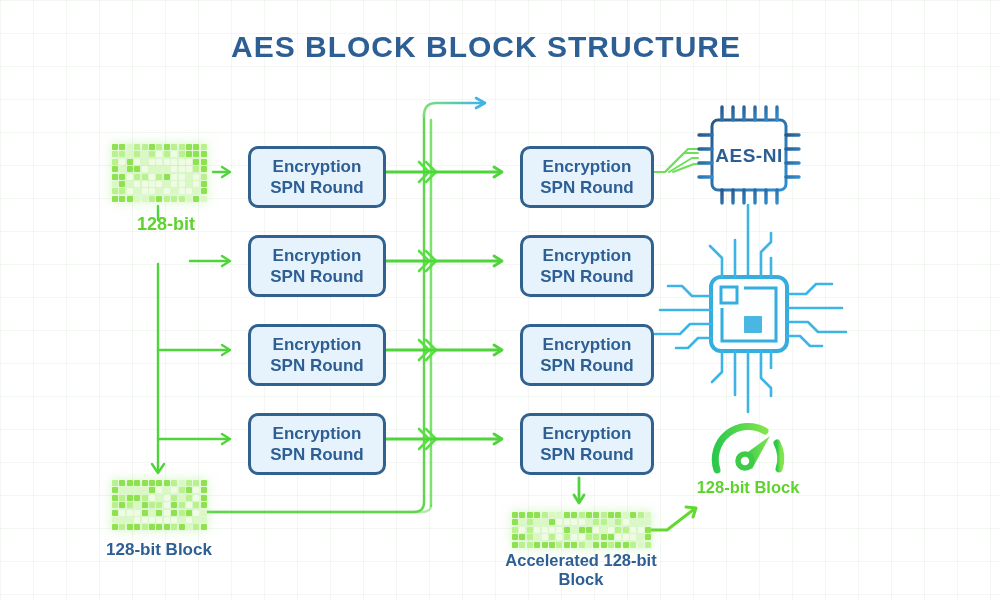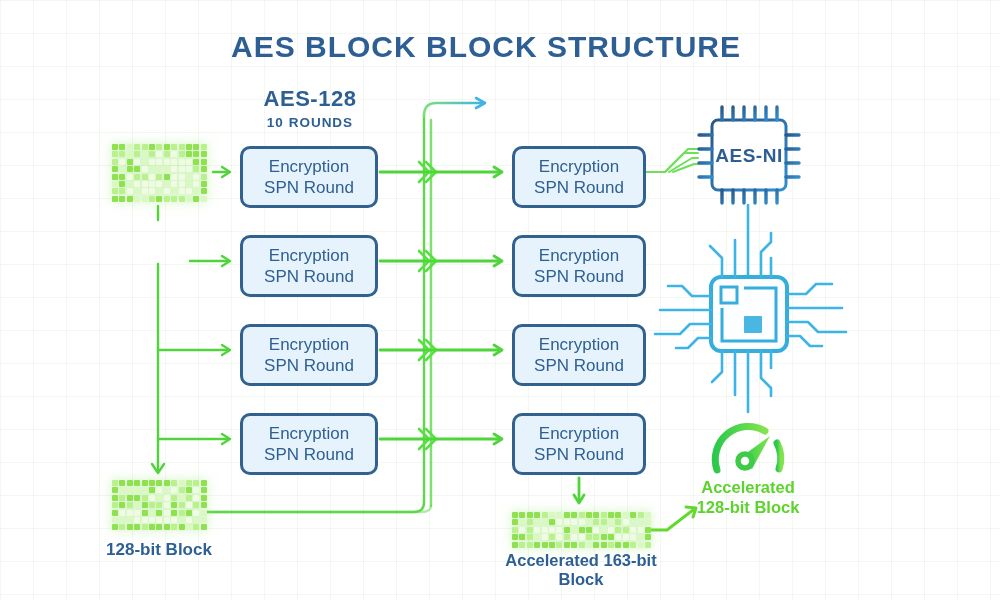--- a/index.html
+++ b/index.html
@@ -22,21 +22,21 @@
   }
   .col-header{width:140px;text-align:center;color:var(--navy);z-index:4;}
   .col-header .name{font-size:22px;font-weight:700;letter-spacing:0.5px;}
   .col-header .rounds{font-size:13.5px;font-weight:700;letter-spacing:1px;margin-top:3px;}
   #hdr-left{left:240px;top:86px;}
   #hdr-right{left:510px;top:86px;}
   .round-box{
     position:absolute;width:138px;height:62px;box-sizing:border-box;
     border:3px solid var(--box-border);border-radius:10px;background:var(--box-fill);
     display:flex;flex-direction:column;align-items:center;justify-content:center;
-    color:var(--navy);font-size:17px;font-weight:400;line-height:21px;z-index:3;
+    color:var(--navy);font-size:17px;font-weight:700;line-height:21px;z-index:3;margin-left:8px;
   }
   .col-right-box{left:512px;width:134px;}
   .col-left-box{left:240px;}
   .row-0{top:146px}.row-1{top:235px}.row-2{top:324px}.row-3{top:413px}
   .pixel-block{
     position:absolute;display:grid;gap:1.4px;z-index:2;
     filter:drop-shadow(0 0 6px rgba(150,230,110,0.55));
   }
   .pixel-block .cell{width:6px;height:6px;border-radius:1px;}
   #pxA{left:112px;top:144px;grid-template-columns:repeat(13,6px);}
@@ -186,332 +186,328 @@
     <g>
       <path d="M717,470 A33,33 0 0 1 765,431" fill="none" stroke="url(#gradSpeed)" stroke-width="7" stroke-linecap="round"></path>
       <path d="M777,443 A33,33 0 0 1 779,469" fill="none" stroke="url(#gradSpeed)" stroke-width="7" stroke-linecap="round"></path>
       <polygon points="770,436 741,457 752,469" fill="url(#gradSpeed)"></polygon>
       <circle cx="745" cy="461" r="7" fill="#ffffff" stroke="#3ecb48" stroke-width="5.5"></circle>
     </g>
   </svg>
 
   <div id="title" class="abs">AES BLOCK BLOCK STRUCTURE</div>
 
-  <div id="hdr-left" class="abs col-header">
-    <div class="name">AES-128</div>
-    <div class="rounds">10 ROUNDS</div>
+
+
+  <div id="pxA" class="pixel-block">
+      <div class="cell" style="background: rgb(143, 226, 79);"></div>
+      <div class="cell" style="background: rgb(143, 226, 79);"></div>
+      <div class="cell" style="background: rgb(217, 248, 194);"></div>
+      <div class="cell" style="background: rgb(185, 241, 141);"></div>
+      <div class="cell" style="background: rgb(185, 241, 141);"></div>
+      <div class="cell" style="background: rgb(143, 226, 79);"></div>
+      <div class="cell" style="background: rgb(185, 241, 141);"></div>
+      <div class="cell" style="background: rgb(143, 226, 79);"></div>
+      <div class="cell" style="background: rgb(185, 241, 141);"></div>
+      <div class="cell" style="background: rgb(185, 241, 141);"></div>
+      <div class="cell" style="background: rgb(143, 226, 79);"></div>
+      <div class="cell" style="background: rgb(143, 226, 79);"></div>
+      <div class="cell" style="background: rgb(185, 241, 141);"></div>
+      <div class="cell" style="background: rgb(185, 241, 141);"></div>
+      <div class="cell" style="background: rgb(185, 241, 141);"></div>
+      <div class="cell" style="background: rgb(217, 248, 194);"></div>
+      <div class="cell" style="background: rgb(185, 241, 141);"></div>
+      <div class="cell" style="background: rgb(217, 248, 194);"></div>
+      <div class="cell" style="background: rgb(185, 241, 141);"></div>
+      <div class="cell" style="background: rgb(239, 251, 227);"></div>
+      <div class="cell" style="background: rgb(185, 241, 141);"></div>
+      <div class="cell" style="background: rgb(239, 251, 227);"></div>
+      <div class="cell" style="background: rgb(185, 241, 141);"></div>
+      <div class="cell" style="background: rgb(143, 226, 79);"></div>
+      <div class="cell" style="background: rgb(143, 226, 79);"></div>
+      <div class="cell" style="background: rgb(143, 226, 79);"></div>
+      <div class="cell" style="background: rgb(185, 241, 141);"></div>
+      <div class="cell" style="background: rgb(239, 251, 227);"></div>
+      <div class="cell" style="background: rgb(143, 226, 79);"></div>
+      <div class="cell" style="background: rgb(239, 251, 227);"></div>
+      <div class="cell" style="background: rgb(217, 248, 194);"></div>
+      <div class="cell" style="background: rgb(239, 251, 227);"></div>
+      <div class="cell" style="background: rgb(239, 251, 227);"></div>
+      <div class="cell" style="background: rgb(239, 251, 227);"></div>
+      <div class="cell" style="background: rgb(239, 251, 227);"></div>
+      <div class="cell" style="background: rgb(239, 251, 227);"></div>
+      <div class="cell" style="background: rgb(239, 251, 227);"></div>
+      <div class="cell" style="background: rgb(143, 226, 79);"></div>
+      <div class="cell" style="background: rgb(143, 226, 79);"></div>
+      <div class="cell" style="background: rgb(143, 226, 79);"></div>
+      <div class="cell" style="background: rgb(217, 248, 194);"></div>
+      <div class="cell" style="background: rgb(143, 226, 79);"></div>
+      <div class="cell" style="background: rgb(143, 226, 79);"></div>
+      <div class="cell" style="background: rgb(239, 251, 227);"></div>
+      <div class="cell" style="background: rgb(217, 248, 194);"></div>
+      <div class="cell" style="background: rgb(217, 248, 194);"></div>
+      <div class="cell" style="background: rgb(217, 248, 194);"></div>
+      <div class="cell" style="background: rgb(239, 251, 227);"></div>
+      <div class="cell" style="background: rgb(239, 251, 227);"></div>
+      <div class="cell" style="background: rgb(239, 251, 227);"></div>
+      <div class="cell" style="background: rgb(185, 241, 141);"></div>
+      <div class="cell" style="background: rgb(143, 226, 79);"></div>
+      <div class="cell" style="background: rgb(143, 226, 79);"></div>
+      <div class="cell" style="background: rgb(143, 226, 79);"></div>
+      <div class="cell" style="background: rgb(239, 251, 227);"></div>
+      <div class="cell" style="background: rgb(185, 241, 141);"></div>
+      <div class="cell" style="background: rgb(185, 241, 141);"></div>
+      <div class="cell" style="background: rgb(239, 251, 227);"></div>
+      <div class="cell" style="background: rgb(185, 241, 141);"></div>
+      <div class="cell" style="background: rgb(143, 226, 79);"></div>
+      <div class="cell" style="background: rgb(239, 251, 227);"></div>
+      <div class="cell" style="background: rgb(239, 251, 227);"></div>
+      <div class="cell" style="background: rgb(217, 248, 194);"></div>
+      <div class="cell" style="background: rgb(239, 251, 227);"></div>
+      <div class="cell" style="background: rgb(185, 241, 141);"></div>
+      <div class="cell" style="background: rgb(217, 248, 194);"></div>
+      <div class="cell" style="background: rgb(143, 226, 79);"></div>
+      <div class="cell" style="background: rgb(217, 248, 194);"></div>
+      <div class="cell" style="background: rgb(239, 251, 227);"></div>
+      <div class="cell" style="background: rgb(239, 251, 227);"></div>
+      <div class="cell" style="background: rgb(239, 251, 227);"></div>
+      <div class="cell" style="background: rgb(239, 251, 227);"></div>
+      <div class="cell" style="background: rgb(217, 248, 194);"></div>
+      <div class="cell" style="background: rgb(239, 251, 227);"></div>
+      <div class="cell" style="background: rgb(239, 251, 227);"></div>
+      <div class="cell" style="background: rgb(217, 248, 194);"></div>
+      <div class="cell" style="background: rgb(239, 251, 227);"></div>
+      <div class="cell" style="background: rgb(143, 226, 79);"></div>
+      <div class="cell" style="background: rgb(185, 241, 141);"></div>
+      <div class="cell" style="background: rgb(185, 241, 141);"></div>
+      <div class="cell" style="background: rgb(239, 251, 227);"></div>
+      <div class="cell" style="background: rgb(217, 248, 194);"></div>
+      <div class="cell" style="background: rgb(239, 251, 227);"></div>
+      <div class="cell" style="background: rgb(239, 251, 227);"></div>
+      <div class="cell" style="background: rgb(217, 248, 194);"></div>
+      <div class="cell" style="background: rgb(239, 251, 227);"></div>
+      <div class="cell" style="background: rgb(217, 248, 194);"></div>
+      <div class="cell" style="background: rgb(239, 251, 227);"></div>
+      <div class="cell" style="background: rgb(239, 251, 227);"></div>
+      <div class="cell" style="background: rgb(217, 248, 194);"></div>
+      <div class="cell" style="background: rgb(143, 226, 79);"></div>
+      <div class="cell" style="background: rgb(143, 226, 79);"></div>
+      <div class="cell" style="background: rgb(143, 226, 79);"></div>
+      <div class="cell" style="background: rgb(143, 226, 79);"></div>
+      <div class="cell" style="background: rgb(217, 248, 194);"></div>
+      <div class="cell" style="background: rgb(217, 248, 194);"></div>
+      <div class="cell" style="background: rgb(185, 241, 141);"></div>
+      <div class="cell" style="background: rgb(143, 226, 79);"></div>
+      <div class="cell" style="background: rgb(185, 241, 141);"></div>
+      <div class="cell" style="background: rgb(185, 241, 141);"></div>
+      <div class="cell" style="background: rgb(185, 241, 141);"></div>
+      <div class="cell" style="background: rgb(217, 248, 194);"></div>
+      <div class="cell" style="background: rgb(143, 226, 79);"></div>
+      <div class="cell" style="background: rgb(217, 248, 194);"></div>
+    </div>
+  <div id="pxB" class="pixel-block">
+      <div class="cell" style="background: rgb(185, 241, 141);"></div>
+      <div class="cell" style="background: rgb(143, 226, 79);"></div>
+      <div class="cell" style="background: rgb(143, 226, 79);"></div>
+      <div class="cell" style="background: rgb(143, 226, 79);"></div>
+      <div class="cell" style="background: rgb(143, 226, 79);"></div>
+      <div class="cell" style="background: rgb(143, 226, 79);"></div>
+      <div class="cell" style="background: rgb(143, 226, 79);"></div>
+      <div class="cell" style="background: rgb(143, 226, 79);"></div>
+      <div class="cell" style="background: rgb(185, 241, 141);"></div>
+      <div class="cell" style="background: rgb(217, 248, 194);"></div>
+      <div class="cell" style="background: rgb(185, 241, 141);"></div>
+      <div class="cell" style="background: rgb(185, 241, 141);"></div>
+      <div class="cell" style="background: rgb(143, 226, 79);"></div>
+      <div class="cell" style="background: rgb(143, 226, 79);"></div>
+      <div class="cell" style="background: rgb(217, 248, 194);"></div>
+      <div class="cell" style="background: rgb(217, 248, 194);"></div>
+      <div class="cell" style="background: rgb(217, 248, 194);"></div>
+      <div class="cell" style="background: rgb(217, 248, 194);"></div>
+      <div class="cell" style="background: rgb(143, 226, 79);"></div>
+      <div class="cell" style="background: rgb(239, 251, 227);"></div>
+      <div class="cell" style="background: rgb(217, 248, 194);"></div>
+      <div class="cell" style="background: rgb(239, 251, 227);"></div>
+      <div class="cell" style="background: rgb(185, 241, 141);"></div>
+      <div class="cell" style="background: rgb(143, 226, 79);"></div>
+      <div class="cell" style="background: rgb(239, 251, 227);"></div>
+      <div class="cell" style="background: rgb(143, 226, 79);"></div>
+      <div class="cell" style="background: rgb(143, 226, 79);"></div>
+      <div class="cell" style="background: rgb(185, 241, 141);"></div>
+      <div class="cell" style="background: rgb(143, 226, 79);"></div>
+      <div class="cell" style="background: rgb(143, 226, 79);"></div>
+      <div class="cell" style="background: rgb(185, 241, 141);"></div>
+      <div class="cell" style="background: rgb(239, 251, 227);"></div>
+      <div class="cell" style="background: rgb(217, 248, 194);"></div>
+      <div class="cell" style="background: rgb(239, 251, 227);"></div>
+      <div class="cell" style="background: rgb(185, 241, 141);"></div>
+      <div class="cell" style="background: rgb(217, 248, 194);"></div>
+      <div class="cell" style="background: rgb(185, 241, 141);"></div>
+      <div class="cell" style="background: rgb(239, 251, 227);"></div>
+      <div class="cell" style="background: rgb(143, 226, 79);"></div>
+      <div class="cell" style="background: rgb(185, 241, 141);"></div>
+      <div class="cell" style="background: rgb(143, 226, 79);"></div>
+      <div class="cell" style="background: rgb(185, 241, 141);"></div>
+      <div class="cell" style="background: rgb(217, 248, 194);"></div>
+      <div class="cell" style="background: rgb(143, 226, 79);"></div>
+      <div class="cell" style="background: rgb(185, 241, 141);"></div>
+      <div class="cell" style="background: rgb(185, 241, 141);"></div>
+      <div class="cell" style="background: rgb(239, 251, 227);"></div>
+      <div class="cell" style="background: rgb(143, 226, 79);"></div>
+      <div class="cell" style="background: rgb(185, 241, 141);"></div>
+      <div class="cell" style="background: rgb(239, 251, 227);"></div>
+      <div class="cell" style="background: rgb(185, 241, 141);"></div>
+      <div class="cell" style="background: rgb(143, 226, 79);"></div>
+      <div class="cell" style="background: rgb(143, 226, 79);"></div>
+      <div class="cell" style="background: rgb(239, 251, 227);"></div>
+      <div class="cell" style="background: rgb(239, 251, 227);"></div>
+      <div class="cell" style="background: rgb(239, 251, 227);"></div>
+      <div class="cell" style="background: rgb(143, 226, 79);"></div>
+      <div class="cell" style="background: rgb(217, 248, 194);"></div>
+      <div class="cell" style="background: rgb(143, 226, 79);"></div>
+      <div class="cell" style="background: rgb(239, 251, 227);"></div>
+      <div class="cell" style="background: rgb(143, 226, 79);"></div>
+      <div class="cell" style="background: rgb(185, 241, 141);"></div>
+      <div class="cell" style="background: rgb(143, 226, 79);"></div>
+      <div class="cell" style="background: rgb(239, 251, 227);"></div>
+      <div class="cell" style="background: rgb(217, 248, 194);"></div>
+      <div class="cell" style="background: rgb(217, 248, 194);"></div>
+      <div class="cell" style="background: rgb(217, 248, 194);"></div>
+      <div class="cell" style="background: rgb(217, 248, 194);"></div>
+      <div class="cell" style="background: rgb(239, 251, 227);"></div>
+      <div class="cell" style="background: rgb(239, 251, 227);"></div>
+      <div class="cell" style="background: rgb(239, 251, 227);"></div>
+      <div class="cell" style="background: rgb(239, 251, 227);"></div>
+      <div class="cell" style="background: rgb(239, 251, 227);"></div>
+      <div class="cell" style="background: rgb(239, 251, 227);"></div>
+      <div class="cell" style="background: rgb(217, 248, 194);"></div>
+      <div class="cell" style="background: rgb(239, 251, 227);"></div>
+      <div class="cell" style="background: rgb(217, 248, 194);"></div>
+      <div class="cell" style="background: rgb(217, 248, 194);"></div>
+      <div class="cell" style="background: rgb(143, 226, 79);"></div>
+      <div class="cell" style="background: rgb(185, 241, 141);"></div>
+      <div class="cell" style="background: rgb(143, 226, 79);"></div>
+      <div class="cell" style="background: rgb(143, 226, 79);"></div>
+      <div class="cell" style="background: rgb(185, 241, 141);"></div>
+      <div class="cell" style="background: rgb(143, 226, 79);"></div>
+      <div class="cell" style="background: rgb(143, 226, 79);"></div>
+      <div class="cell" style="background: rgb(143, 226, 79);"></div>
+      <div class="cell" style="background: rgb(185, 241, 141);"></div>
+      <div class="cell" style="background: rgb(143, 226, 79);"></div>
+      <div class="cell" style="background: rgb(217, 248, 194);"></div>
+      <div class="cell" style="background: rgb(185, 241, 141);"></div>
+      <div class="cell" style="background: rgb(143, 226, 79);"></div>
+    </div>
+  <div id="pxC" class="pixel-block">
+      <div class="cell" style="background: rgb(143, 226, 79);"></div>
+      <div class="cell" style="background: rgb(143, 226, 79);"></div>
+      <div class="cell" style="background: rgb(143, 226, 79);"></div>
+      <div class="cell" style="background: rgb(143, 226, 79);"></div>
+      <div class="cell" style="background: rgb(185, 241, 141);"></div>
+      <div class="cell" style="background: rgb(217, 248, 194);"></div>
+      <div class="cell" style="background: rgb(217, 248, 194);"></div>
+      <div class="cell" style="background: rgb(143, 226, 79);"></div>
+      <div class="cell" style="background: rgb(143, 226, 79);"></div>
+      <div class="cell" style="background: rgb(185, 241, 141);"></div>
+      <div class="cell" style="background: rgb(143, 226, 79);"></div>
+      <div class="cell" style="background: rgb(143, 226, 79);"></div>
+      <div class="cell" style="background: rgb(185, 241, 141);"></div>
+      <div class="cell" style="background: rgb(143, 226, 79);"></div>
+      <div class="cell" style="background: rgb(143, 226, 79);"></div>
+      <div class="cell" style="background: rgb(217, 248, 194);"></div>
+      <div class="cell" style="background: rgb(143, 226, 79);"></div>
+      <div class="cell" style="background: rgb(185, 241, 141);"></div>
+      <div class="cell" style="background: rgb(217, 248, 194);"></div>
+      <div class="cell" style="background: rgb(143, 226, 79);"></div>
+      <div class="cell" style="background: rgb(217, 248, 194);"></div>
+      <div class="cell" style="background: rgb(185, 241, 141);"></div>
+      <div class="cell" style="background: rgb(217, 248, 194);"></div>
+      <div class="cell" style="background: rgb(217, 248, 194);"></div>
+      <div class="cell" style="background: rgb(143, 226, 79);"></div>
+      <div class="cell" style="background: rgb(239, 251, 227);"></div>
+      <div class="cell" style="background: rgb(239, 251, 227);"></div>
+      <div class="cell" style="background: rgb(239, 251, 227);"></div>
+      <div class="cell" style="background: rgb(239, 251, 227);"></div>
+      <div class="cell" style="background: rgb(217, 248, 194);"></div>
+      <div class="cell" style="background: rgb(185, 241, 141);"></div>
+      <div class="cell" style="background: rgb(185, 241, 141);"></div>
+      <div class="cell" style="background: rgb(217, 248, 194);"></div>
+      <div class="cell" style="background: rgb(185, 241, 141);"></div>
+      <div class="cell" style="background: rgb(239, 251, 227);"></div>
+      <div class="cell" style="background: rgb(217, 248, 194);"></div>
+      <div class="cell" style="background: rgb(217, 248, 194);"></div>
+      <div class="cell" style="background: rgb(217, 248, 194);"></div>
+      <div class="cell" style="background: rgb(185, 241, 141);"></div>
+      <div class="cell" style="background: rgb(239, 251, 227);"></div>
+      <div class="cell" style="background: rgb(185, 241, 141);"></div>
+      <div class="cell" style="background: rgb(239, 251, 227);"></div>
+      <div class="cell" style="background: rgb(239, 251, 227);"></div>
+      <div class="cell" style="background: rgb(239, 251, 227);"></div>
+      <div class="cell" style="background: rgb(239, 251, 227);"></div>
+      <div class="cell" style="background: rgb(143, 226, 79);"></div>
+      <div class="cell" style="background: rgb(217, 248, 194);"></div>
+      <div class="cell" style="background: rgb(143, 226, 79);"></div>
+      <div class="cell" style="background: rgb(143, 226, 79);"></div>
+      <div class="cell" style="background: rgb(239, 251, 227);"></div>
+      <div class="cell" style="background: rgb(217, 248, 194);"></div>
+      <div class="cell" style="background: rgb(239, 251, 227);"></div>
+      <div class="cell" style="background: rgb(185, 241, 141);"></div>
+      <div class="cell" style="background: rgb(185, 241, 141);"></div>
+      <div class="cell" style="background: rgb(239, 251, 227);"></div>
+      <div class="cell" style="background: rgb(239, 251, 227);"></div>
+      <div class="cell" style="background: rgb(143, 226, 79);"></div>
+      <div class="cell" style="background: rgb(143, 226, 79);"></div>
+      <div class="cell" style="background: rgb(143, 226, 79);"></div>
+      <div class="cell" style="background: rgb(185, 241, 141);"></div>
+      <div class="cell" style="background: rgb(217, 248, 194);"></div>
+      <div class="cell" style="background: rgb(239, 251, 227);"></div>
+      <div class="cell" style="background: rgb(185, 241, 141);"></div>
+      <div class="cell" style="background: rgb(239, 251, 227);"></div>
+      <div class="cell" style="background: rgb(185, 241, 141);"></div>
+      <div class="cell" style="background: rgb(239, 251, 227);"></div>
+      <div class="cell" style="background: rgb(239, 251, 227);"></div>
+      <div class="cell" style="background: rgb(185, 241, 141);"></div>
+      <div class="cell" style="background: rgb(185, 241, 141);"></div>
+      <div class="cell" style="background: rgb(143, 226, 79);"></div>
+      <div class="cell" style="background: rgb(143, 226, 79);"></div>
+      <div class="cell" style="background: rgb(239, 251, 227);"></div>
+      <div class="cell" style="background: rgb(239, 251, 227);"></div>
+      <div class="cell" style="background: rgb(239, 251, 227);"></div>
+      <div class="cell" style="background: rgb(217, 248, 194);"></div>
+      <div class="cell" style="background: rgb(143, 226, 79);"></div>
+      <div class="cell" style="background: rgb(143, 226, 79);"></div>
+      <div class="cell" style="background: rgb(185, 241, 141);"></div>
+      <div class="cell" style="background: rgb(185, 241, 141);"></div>
+      <div class="cell" style="background: rgb(143, 226, 79);"></div>
+      <div class="cell" style="background: rgb(143, 226, 79);"></div>
+      <div class="cell" style="background: rgb(143, 226, 79);"></div>
+      <div class="cell" style="background: rgb(185, 241, 141);"></div>
+      <div class="cell" style="background: rgb(143, 226, 79);"></div>
+      <div class="cell" style="background: rgb(143, 226, 79);"></div>
+      <div class="cell" style="background: rgb(185, 241, 141);"></div>
+      <div class="cell" style="background: rgb(217, 248, 194);"></div>
+      <div class="cell" style="background: rgb(143, 226, 79);"></div>
+      <div class="cell" style="background: rgb(143, 226, 79);"></div>
+      <div class="cell" style="background: rgb(185, 241, 141);"></div>
+      <div class="cell" style="background: rgb(143, 226, 79);"></div>
+      <div class="cell" style="background: rgb(143, 226, 79);"></div>
+      <div class="cell" style="background: rgb(185, 241, 141);"></div>
+      <div class="cell" style="background: rgb(217, 248, 194);"></div>
+      <div class="cell" style="background: rgb(185, 241, 141);"></div>
+    </div>
+
+  <div id="lbl-input" class="abs green-label">
+    <div>128-bit</div>
   </div>
 
-
-  <div id="pxA" class="pixel-block">
-      <div class="cell" style="background: rgb(143, 226, 79);"></div>
-      <div class="cell" style="background: rgb(143, 226, 79);"></div>
-      <div class="cell" style="background: rgb(217, 248, 194);"></div>
-      <div class="cell" style="background: rgb(185, 241, 141);"></div>
-      <div class="cell" style="background: rgb(185, 241, 141);"></div>
-      <div class="cell" style="background: rgb(143, 226, 79);"></div>
-      <div class="cell" style="background: rgb(185, 241, 141);"></div>
-      <div class="cell" style="background: rgb(143, 226, 79);"></div>
-      <div class="cell" style="background: rgb(185, 241, 141);"></div>
-      <div class="cell" style="background: rgb(185, 241, 141);"></div>
-      <div class="cell" style="background: rgb(143, 226, 79);"></div>
-      <div class="cell" style="background: rgb(143, 226, 79);"></div>
-      <div class="cell" style="background: rgb(185, 241, 141);"></div>
-      <div class="cell" style="background: rgb(185, 241, 141);"></div>
-      <div class="cell" style="background: rgb(185, 241, 141);"></div>
-      <div class="cell" style="background: rgb(217, 248, 194);"></div>
-      <div class="cell" style="background: rgb(185, 241, 141);"></div>
-      <div class="cell" style="background: rgb(217, 248, 194);"></div>
-      <div class="cell" style="background: rgb(185, 241, 141);"></div>
-      <div class="cell" style="background: rgb(239, 251, 227);"></div>
-      <div class="cell" style="background: rgb(185, 241, 141);"></div>
-      <div class="cell" style="background: rgb(239, 251, 227);"></div>
-      <div class="cell" style="background: rgb(185, 241, 141);"></div>
-      <div class="cell" style="background: rgb(143, 226, 79);"></div>
-      <div class="cell" style="background: rgb(143, 226, 79);"></div>
-      <div class="cell" style="background: rgb(143, 226, 79);"></div>
-      <div class="cell" style="background: rgb(185, 241, 141);"></div>
-      <div class="cell" style="background: rgb(239, 251, 227);"></div>
-      <div class="cell" style="background: rgb(143, 226, 79);"></div>
-      <div class="cell" style="background: rgb(239, 251, 227);"></div>
-      <div class="cell" style="background: rgb(217, 248, 194);"></div>
-      <div class="cell" style="background: rgb(239, 251, 227);"></div>
-      <div class="cell" style="background: rgb(239, 251, 227);"></div>
-      <div class="cell" style="background: rgb(239, 251, 227);"></div>
-      <div class="cell" style="background: rgb(239, 251, 227);"></div>
-      <div class="cell" style="background: rgb(239, 251, 227);"></div>
-      <div class="cell" style="background: rgb(239, 251, 227);"></div>
-      <div class="cell" style="background: rgb(143, 226, 79);"></div>
-      <div class="cell" style="background: rgb(143, 226, 79);"></div>
-      <div class="cell" style="background: rgb(143, 226, 79);"></div>
-      <div class="cell" style="background: rgb(217, 248, 194);"></div>
-      <div class="cell" style="background: rgb(143, 226, 79);"></div>
-      <div class="cell" style="background: rgb(143, 226, 79);"></div>
-      <div class="cell" style="background: rgb(239, 251, 227);"></div>
-      <div class="cell" style="background: rgb(217, 248, 194);"></div>
-      <div class="cell" style="background: rgb(217, 248, 194);"></div>
-      <div class="cell" style="background: rgb(217, 248, 194);"></div>
-      <div class="cell" style="background: rgb(239, 251, 227);"></div>
-      <div class="cell" style="background: rgb(239, 251, 227);"></div>
-      <div class="cell" style="background: rgb(239, 251, 227);"></div>
-      <div class="cell" style="background: rgb(185, 241, 141);"></div>
-      <div class="cell" style="background: rgb(143, 226, 79);"></div>
-      <div class="cell" style="background: rgb(143, 226, 79);"></div>
-      <div class="cell" style="background: rgb(143, 226, 79);"></div>
-      <div class="cell" style="background: rgb(239, 251, 227);"></div>
-      <div class="cell" style="background: rgb(185, 241, 141);"></div>
-      <div class="cell" style="background: rgb(185, 241, 141);"></div>
-      <div class="cell" style="background: rgb(239, 251, 227);"></div>
-      <div class="cell" style="background: rgb(185, 241, 141);"></div>
-      <div class="cell" style="background: rgb(143, 226, 79);"></div>
-      <div class="cell" style="background: rgb(239, 251, 227);"></div>
-      <div class="cell" style="background: rgb(239, 251, 227);"></div>
-      <div class="cell" style="background: rgb(217, 248, 194);"></div>
-      <div class="cell" style="background: rgb(239, 251, 227);"></div>
-      <div class="cell" style="background: rgb(185, 241, 141);"></div>
-      <div class="cell" style="background: rgb(217, 248, 194);"></div>
-      <div class="cell" style="background: rgb(143, 226, 79);"></div>
-      <div class="cell" style="background: rgb(217, 248, 194);"></div>
-      <div class="cell" style="background: rgb(239, 251, 227);"></div>
-      <div class="cell" style="background: rgb(239, 251, 227);"></div>
-      <div class="cell" style="background: rgb(239, 251, 227);"></div>
-      <div class="cell" style="background: rgb(239, 251, 227);"></div>
-      <div class="cell" style="background: rgb(217, 248, 194);"></div>
-      <div class="cell" style="background: rgb(239, 251, 227);"></div>
-      <div class="cell" style="background: rgb(239, 251, 227);"></div>
-      <div class="cell" style="background: rgb(217, 248, 194);"></div>
-      <div class="cell" style="background: rgb(239, 251, 227);"></div>
-      <div class="cell" style="background: rgb(143, 226, 79);"></div>
-      <div class="cell" style="background: rgb(185, 241, 141);"></div>
-      <div class="cell" style="background: rgb(185, 241, 141);"></div>
-      <div class="cell" style="background: rgb(239, 251, 227);"></div>
-      <div class="cell" style="background: rgb(217, 248, 194);"></div>
-      <div class="cell" style="background: rgb(239, 251, 227);"></div>
-      <div class="cell" style="background: rgb(239, 251, 227);"></div>
-      <div class="cell" style="background: rgb(217, 248, 194);"></div>
-      <div class="cell" style="background: rgb(239, 251, 227);"></div>
-      <div class="cell" style="background: rgb(217, 248, 194);"></div>
-      <div class="cell" style="background: rgb(239, 251, 227);"></div>
-      <div class="cell" style="background: rgb(239, 251, 227);"></div>
-      <div class="cell" style="background: rgb(217, 248, 194);"></div>
-      <div class="cell" style="background: rgb(143, 226, 79);"></div>
-      <div class="cell" style="background: rgb(143, 226, 79);"></div>
-      <div class="cell" style="background: rgb(143, 226, 79);"></div>
-      <div class="cell" style="background: rgb(143, 226, 79);"></div>
-      <div class="cell" style="background: rgb(217, 248, 194);"></div>
-      <div class="cell" style="background: rgb(217, 248, 194);"></div>
-      <div class="cell" style="background: rgb(185, 241, 141);"></div>
-      <div class="cell" style="background: rgb(143, 226, 79);"></div>
-      <div class="cell" style="background: rgb(185, 241, 141);"></div>
-      <div class="cell" style="background: rgb(185, 241, 141);"></div>
-      <div class="cell" style="background: rgb(185, 241, 141);"></div>
-      <div class="cell" style="background: rgb(217, 248, 194);"></div>
-      <div class="cell" style="background: rgb(143, 226, 79);"></div>
-      <div class="cell" style="background: rgb(217, 248, 194);"></div>
-    </div>
-  <div id="pxB" class="pixel-block">
-      <div class="cell" style="background: rgb(185, 241, 141);"></div>
-      <div class="cell" style="background: rgb(143, 226, 79);"></div>
-      <div class="cell" style="background: rgb(143, 226, 79);"></div>
-      <div class="cell" style="background: rgb(143, 226, 79);"></div>
-      <div class="cell" style="background: rgb(143, 226, 79);"></div>
-      <div class="cell" style="background: rgb(143, 226, 79);"></div>
-      <div class="cell" style="background: rgb(143, 226, 79);"></div>
-      <div class="cell" style="background: rgb(143, 226, 79);"></div>
-      <div class="cell" style="background: rgb(185, 241, 141);"></div>
-      <div class="cell" style="background: rgb(217, 248, 194);"></div>
-      <div class="cell" style="background: rgb(185, 241, 141);"></div>
-      <div class="cell" style="background: rgb(185, 241, 141);"></div>
-      <div class="cell" style="background: rgb(143, 226, 79);"></div>
-      <div class="cell" style="background: rgb(143, 226, 79);"></div>
-      <div class="cell" style="background: rgb(217, 248, 194);"></div>
-      <div class="cell" style="background: rgb(217, 248, 194);"></div>
-      <div class="cell" style="background: rgb(217, 248, 194);"></div>
-      <div class="cell" style="background: rgb(217, 248, 194);"></div>
-      <div class="cell" style="background: rgb(143, 226, 79);"></div>
-      <div class="cell" style="background: rgb(239, 251, 227);"></div>
-      <div class="cell" style="background: rgb(217, 248, 194);"></div>
-      <div class="cell" style="background: rgb(239, 251, 227);"></div>
-      <div class="cell" style="background: rgb(185, 241, 141);"></div>
-      <div class="cell" style="background: rgb(143, 226, 79);"></div>
-      <div class="cell" style="background: rgb(239, 251, 227);"></div>
-      <div class="cell" style="background: rgb(143, 226, 79);"></div>
-      <div class="cell" style="background: rgb(143, 226, 79);"></div>
-      <div class="cell" style="background: rgb(185, 241, 141);"></div>
-      <div class="cell" style="background: rgb(143, 226, 79);"></div>
-      <div class="cell" style="background: rgb(143, 226, 79);"></div>
-      <div class="cell" style="background: rgb(185, 241, 141);"></div>
-      <div class="cell" style="background: rgb(239, 251, 227);"></div>
-      <div class="cell" style="background: rgb(217, 248, 194);"></div>
-      <div class="cell" style="background: rgb(239, 251, 227);"></div>
-      <div class="cell" style="background: rgb(185, 241, 141);"></div>
-      <div class="cell" style="background: rgb(217, 248, 194);"></div>
-      <div class="cell" style="background: rgb(185, 241, 141);"></div>
-      <div class="cell" style="background: rgb(239, 251, 227);"></div>
-      <div class="cell" style="background: rgb(143, 226, 79);"></div>
-      <div class="cell" style="background: rgb(185, 241, 141);"></div>
-      <div class="cell" style="background: rgb(143, 226, 79);"></div>
-      <div class="cell" style="background: rgb(185, 241, 141);"></div>
-      <div class="cell" style="background: rgb(217, 248, 194);"></div>
-      <div class="cell" style="background: rgb(143, 226, 79);"></div>
-      <div class="cell" style="background: rgb(185, 241, 141);"></div>
-      <div class="cell" style="background: rgb(185, 241, 141);"></div>
-      <div class="cell" style="background: rgb(239, 251, 227);"></div>
-      <div class="cell" style="background: rgb(143, 226, 79);"></div>
-      <div class="cell" style="background: rgb(185, 241, 141);"></div>
-      <div class="cell" style="background: rgb(239, 251, 227);"></div>
-      <div class="cell" style="background: rgb(185, 241, 141);"></div>
-      <div class="cell" style="background: rgb(143, 226, 79);"></div>
-      <div class="cell" style="background: rgb(143, 226, 79);"></div>
-      <div class="cell" style="background: rgb(239, 251, 227);"></div>
-      <div class="cell" style="background: rgb(239, 251, 227);"></div>
-      <div class="cell" style="background: rgb(239, 251, 227);"></div>
-      <div class="cell" style="background: rgb(143, 226, 79);"></div>
-      <div class="cell" style="background: rgb(217, 248, 194);"></div>
-      <div class="cell" style="background: rgb(143, 226, 79);"></div>
-      <div class="cell" style="background: rgb(239, 251, 227);"></div>
-      <div class="cell" style="background: rgb(143, 226, 79);"></div>
-      <div class="cell" style="background: rgb(185, 241, 141);"></div>
-      <div class="cell" style="background: rgb(143, 226, 79);"></div>
-      <div class="cell" style="background: rgb(239, 251, 227);"></div>
-      <div class="cell" style="background: rgb(217, 248, 194);"></div>
-      <div class="cell" style="background: rgb(217, 248, 194);"></div>
-      <div class="cell" style="background: rgb(217, 248, 194);"></div>
-      <div class="cell" style="background: rgb(217, 248, 194);"></div>
-      <div class="cell" style="background: rgb(239, 251, 227);"></div>
-      <div class="cell" style="background: rgb(239, 251, 227);"></div>
-      <div class="cell" style="background: rgb(239, 251, 227);"></div>
-      <div class="cell" style="background: rgb(239, 251, 227);"></div>
-      <div class="cell" style="background: rgb(239, 251, 227);"></div>
-      <div class="cell" style="background: rgb(239, 251, 227);"></div>
-      <div class="cell" style="background: rgb(217, 248, 194);"></div>
-      <div class="cell" style="background: rgb(239, 251, 227);"></div>
-      <div class="cell" style="background: rgb(217, 248, 194);"></div>
-      <div class="cell" style="background: rgb(217, 248, 194);"></div>
-      <div class="cell" style="background: rgb(143, 226, 79);"></div>
-      <div class="cell" style="background: rgb(185, 241, 141);"></div>
-      <div class="cell" style="background: rgb(143, 226, 79);"></div>
-      <div class="cell" style="background: rgb(143, 226, 79);"></div>
-      <div class="cell" style="background: rgb(185, 241, 141);"></div>
-      <div class="cell" style="background: rgb(143, 226, 79);"></div>
-      <div class="cell" style="background: rgb(143, 226, 79);"></div>
-      <div class="cell" style="background: rgb(143, 226, 79);"></div>
-      <div class="cell" style="background: rgb(185, 241, 141);"></div>
-      <div class="cell" style="background: rgb(143, 226, 79);"></div>
-      <div class="cell" style="background: rgb(217, 248, 194);"></div>
-      <div class="cell" style="background: rgb(185, 241, 141);"></div>
-      <div class="cell" style="background: rgb(143, 226, 79);"></div>
-    </div>
-  <div id="pxC" class="pixel-block">
-      <div class="cell" style="background: rgb(143, 226, 79);"></div>
-      <div class="cell" style="background: rgb(143, 226, 79);"></div>
-      <div class="cell" style="background: rgb(143, 226, 79);"></div>
-      <div class="cell" style="background: rgb(143, 226, 79);"></div>
-      <div class="cell" style="background: rgb(185, 241, 141);"></div>
-      <div class="cell" style="background: rgb(217, 248, 194);"></div>
-      <div class="cell" style="background: rgb(217, 248, 194);"></div>
-      <div class="cell" style="background: rgb(143, 226, 79);"></div>
-      <div class="cell" style="background: rgb(143, 226, 79);"></div>
-      <div class="cell" style="background: rgb(185, 241, 141);"></div>
-      <div class="cell" style="background: rgb(143, 226, 79);"></div>
-      <div class="cell" style="background: rgb(143, 226, 79);"></div>
-      <div class="cell" style="background: rgb(185, 241, 141);"></div>
-      <div class="cell" style="background: rgb(143, 226, 79);"></div>
-      <div class="cell" style="background: rgb(143, 226, 79);"></div>
-      <div class="cell" style="background: rgb(217, 248, 194);"></div>
-      <div class="cell" style="background: rgb(143, 226, 79);"></div>
-      <div class="cell" style="background: rgb(185, 241, 141);"></div>
-      <div class="cell" style="background: rgb(217, 248, 194);"></div>
-      <div class="cell" style="background: rgb(143, 226, 79);"></div>
-      <div class="cell" style="background: rgb(217, 248, 194);"></div>
-      <div class="cell" style="background: rgb(185, 241, 141);"></div>
-      <div class="cell" style="background: rgb(217, 248, 194);"></div>
-      <div class="cell" style="background: rgb(217, 248, 194);"></div>
-      <div class="cell" style="background: rgb(143, 226, 79);"></div>
-      <div class="cell" style="background: rgb(239, 251, 227);"></div>
-      <div class="cell" style="background: rgb(239, 251, 227);"></div>
-      <div class="cell" style="background: rgb(239, 251, 227);"></div>
-      <div class="cell" style="background: rgb(239, 251, 227);"></div>
-      <div class="cell" style="background: rgb(217, 248, 194);"></div>
-      <div class="cell" style="background: rgb(185, 241, 141);"></div>
-      <div class="cell" style="background: rgb(185, 241, 141);"></div>
-      <div class="cell" style="background: rgb(217, 248, 194);"></div>
-      <div class="cell" style="background: rgb(185, 241, 141);"></div>
-      <div class="cell" style="background: rgb(239, 251, 227);"></div>
-      <div class="cell" style="background: rgb(217, 248, 194);"></div>
-      <div class="cell" style="background: rgb(217, 248, 194);"></div>
-      <div class="cell" style="background: rgb(217, 248, 194);"></div>
-      <div class="cell" style="background: rgb(185, 241, 141);"></div>
-      <div class="cell" style="background: rgb(239, 251, 227);"></div>
-      <div class="cell" style="background: rgb(185, 241, 141);"></div>
-      <div class="cell" style="background: rgb(239, 251, 227);"></div>
-      <div class="cell" style="background: rgb(239, 251, 227);"></div>
-      <div class="cell" style="background: rgb(239, 251, 227);"></div>
-      <div class="cell" style="background: rgb(239, 251, 227);"></div>
-      <div class="cell" style="background: rgb(143, 226, 79);"></div>
-      <div class="cell" style="background: rgb(217, 248, 194);"></div>
-      <div class="cell" style="background: rgb(143, 226, 79);"></div>
-      <div class="cell" style="background: rgb(143, 226, 79);"></div>
-      <div class="cell" style="background: rgb(239, 251, 227);"></div>
-      <div class="cell" style="background: rgb(217, 248, 194);"></div>
-      <div class="cell" style="background: rgb(239, 251, 227);"></div>
-      <div class="cell" style="background: rgb(185, 241, 141);"></div>
-      <div class="cell" style="background: rgb(185, 241, 141);"></div>
-      <div class="cell" style="background: rgb(239, 251, 227);"></div>
-      <div class="cell" style="background: rgb(239, 251, 227);"></div>
-      <div class="cell" style="background: rgb(143, 226, 79);"></div>
-      <div class="cell" style="background: rgb(143, 226, 79);"></div>
-      <div class="cell" style="background: rgb(143, 226, 79);"></div>
-      <div class="cell" style="background: rgb(185, 241, 141);"></div>
-      <div class="cell" style="background: rgb(217, 248, 194);"></div>
-      <div class="cell" style="background: rgb(239, 251, 227);"></div>
-      <div class="cell" style="background: rgb(185, 241, 141);"></div>
-      <div class="cell" style="background: rgb(239, 251, 227);"></div>
-      <div class="cell" style="background: rgb(185, 241, 141);"></div>
-      <div class="cell" style="background: rgb(239, 251, 227);"></div>
-      <div class="cell" style="background: rgb(239, 251, 227);"></div>
-      <div class="cell" style="background: rgb(185, 241, 141);"></div>
-      <div class="cell" style="background: rgb(185, 241, 141);"></div>
-      <div class="cell" style="background: rgb(143, 226, 79);"></div>
-      <div class="cell" style="background: rgb(143, 226, 79);"></div>
-      <div class="cell" style="background: rgb(239, 251, 227);"></div>
-      <div class="cell" style="background: rgb(239, 251, 227);"></div>
-      <div class="cell" style="background: rgb(239, 251, 227);"></div>
-      <div class="cell" style="background: rgb(217, 248, 194);"></div>
-      <div class="cell" style="background: rgb(143, 226, 79);"></div>
-      <div class="cell" style="background: rgb(143, 226, 79);"></div>
-      <div class="cell" style="background: rgb(185, 241, 141);"></div>
-      <div class="cell" style="background: rgb(185, 241, 141);"></div>
-      <div class="cell" style="background: rgb(143, 226, 79);"></div>
-      <div class="cell" style="background: rgb(143, 226, 79);"></div>
-      <div class="cell" style="background: rgb(143, 226, 79);"></div>
-      <div class="cell" style="background: rgb(185, 241, 141);"></div>
-      <div class="cell" style="background: rgb(143, 226, 79);"></div>
-      <div class="cell" style="background: rgb(143, 226, 79);"></div>
-      <div class="cell" style="background: rgb(185, 241, 141);"></div>
-      <div class="cell" style="background: rgb(217, 248, 194);"></div>
-      <div class="cell" style="background: rgb(143, 226, 79);"></div>
-      <div class="cell" style="background: rgb(143, 226, 79);"></div>
-      <div class="cell" style="background: rgb(185, 241, 141);"></div>
-      <div class="cell" style="background: rgb(143, 226, 79);"></div>
-      <div class="cell" style="background: rgb(143, 226, 79);"></div>
-      <div class="cell" style="background: rgb(185, 241, 141);"></div>
-      <div class="cell" style="background: rgb(217, 248, 194);"></div>
-      <div class="cell" style="background: rgb(185, 241, 141);"></div>
-    </div>
-
-  <div id="lbl-input" class="abs green-label">
-  </div>
-
   <div id="lbl-left-out" class="abs navy-label">128-bit Block</div>
 
-  <div id="lbl-bottom-out" class="abs navy-label">Accelerated 163-bit Block</div>
+  <div id="lbl-bottom-out" class="abs navy-label">Accelerated 128-bit Block</div>
 
   <div id="lbl-accel" class="abs green-label">
-    <div>Accelerated</div>
     <div>128-bit Block</div>
   </div>
 
 <div class="round-box col-left-box row-0">
       <span>Encryption</span>
       <span>SPN Round</span>
     </div>
     <div class="round-box col-left-box row-1">
       <span>Encryption</span>
       <span>SPN Round</span>

